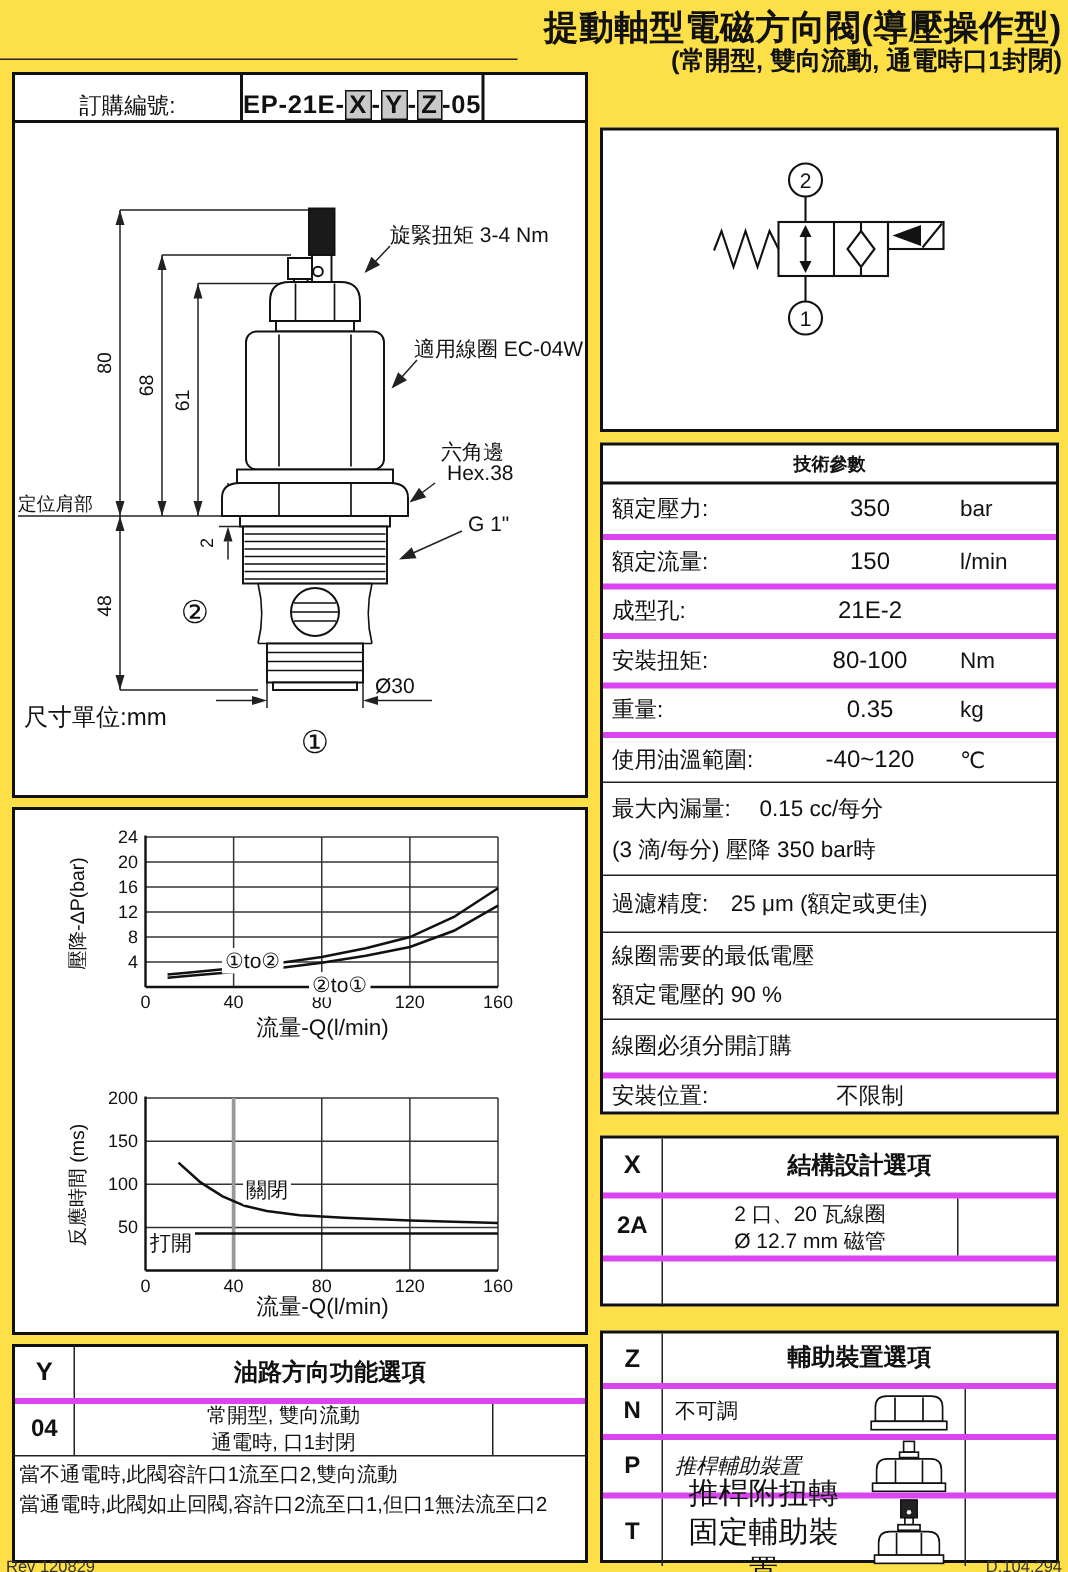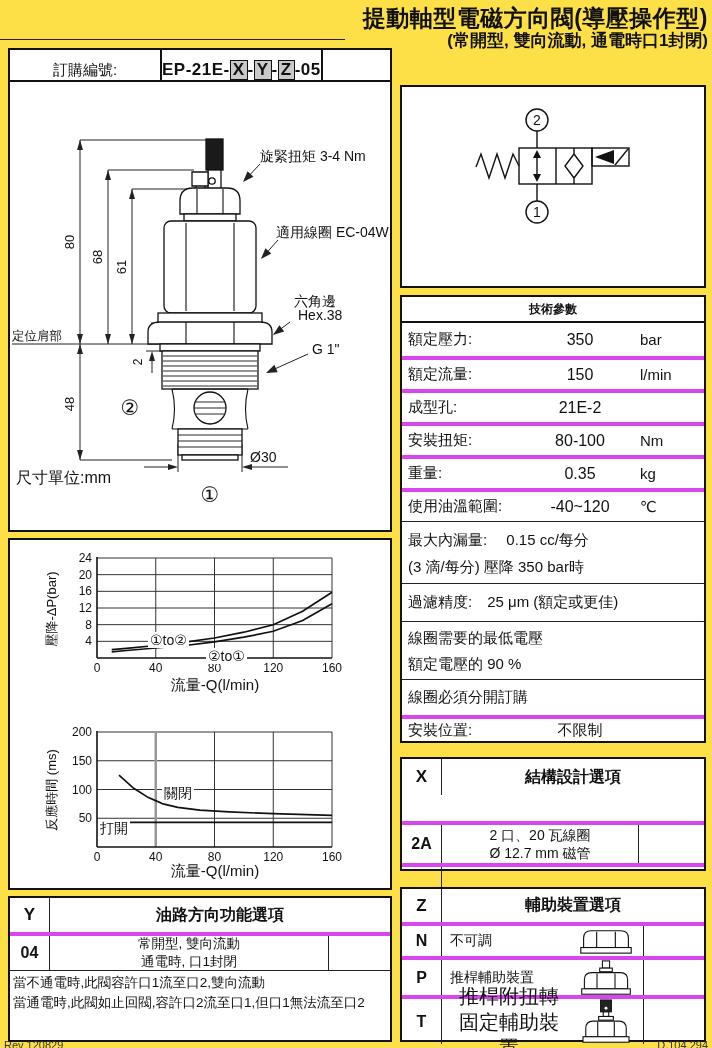--- a/index.html
+++ b/index.html
@@ -288,21 +288,21 @@
     <div class="abs axis-title-x" style="left:80px; top:322px; width:250px;">流量-Q(l/min)</div>
     <div class="abs curve-label" style="left:152px; top:245px;">關閉</div>
     <div class="abs curve-label" style="left:88px; top:280px;">打開</div>
   </div>
 
   <div class="abs box" style="left:400px; top:757px; width:306px; height:114px;">
     <div class="trow" style="height:36px; border-top:none;">
       <div class="keycol">X</div>
       <div class="thead">結構設計選項</div>
     </div>
-    <div class="trow" style="height:42px;margin-top:26px;">
+    <div class="trow" style="height:42px;">
       <div class="keycol" style="font-size:16px;">2A</div>
       <div class="center2" style="font-size:14px;">
         <div>2 口、20 瓦線圈</div>
         <div>Ø 12.7 mm 磁管</div>
       </div>
       <div class="rcell" style="flex:0 0 66px;"></div>
     </div>
     <div class="trow" style="height:34px;">
       <div class="keycol"></div>
       <div style="flex:1;"></div>
@@ -340,21 +340,21 @@
         <svg width="60" height="28" viewBox="0 0 64 30">
           <path class="zicon" d="M8 22 V12 Q8 4 16 4 H48 Q56 4 56 12 V22 Z"></path>
           <path class="zicon" d="M22 5 V22 M42 5 V22" fill="none"></path>
           <rect class="zicon" x="5" y="22" width="54" height="6"></rect>
         </svg>
       </div>
       <div class="rcell" style="flex:0 0 61px;"></div>
     </div>
     <div class="trow" style="height:39px;">
       <div class="keycol" style="font-size:16px;">P</div>
-      <div style="flex:1; padding-left:8px; font-size:14px;">推桿輔助裝置</div>
+      <div style="flex:1; padding-left:8px; font-size:14px;font-style:italic;">推桿輔助裝置</div>
       <div style="flex:0 0 75px; display:flex; justify-content:center;">
         <svg width="60" height="36" viewBox="0 0 64 40">
           <rect class="zicon" x="28" y="1" width="8" height="8"></rect>
           <rect class="zicon" x="25" y="9" width="14" height="4"></rect>
           <path class="zicon" d="M8 32 V22 Q8 14 16 14 H48 Q56 14 56 22 V32 Z"></path>
           <path class="zicon" d="M22 15 V32 M42 15 V32" fill="none"></path>
           <rect class="zicon" x="5" y="32" width="54" height="6"></rect>
         </svg>
       </div>
       <div class="rcell" style="flex:0 0 61px;"></div>

